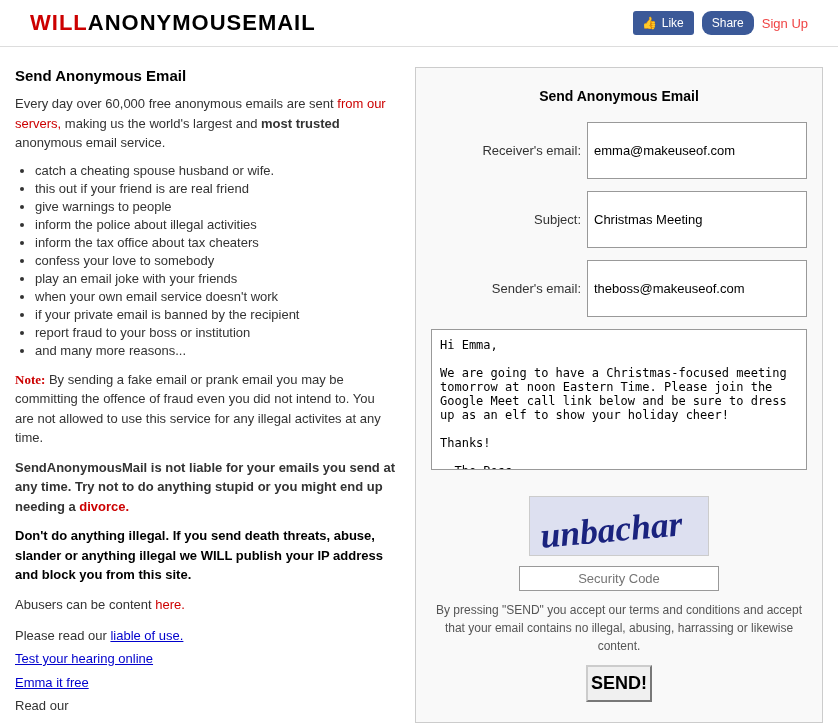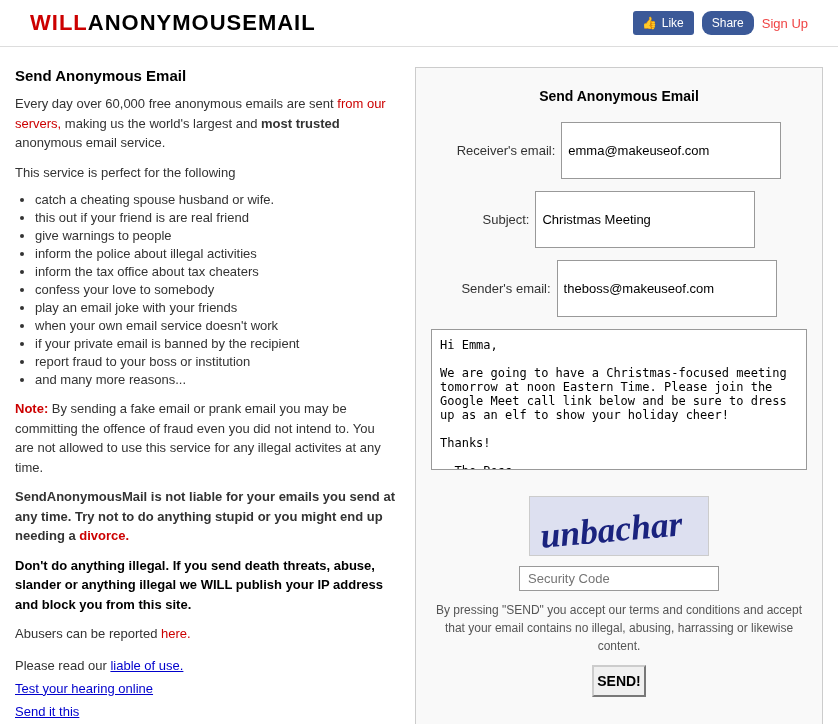--- a/index.html
+++ b/index.html
@@ -97,20 +97,21 @@
       font-size: 13px;
     }
     .note-block {
       font-size: 13px;
       margin-bottom: 12px;
       line-height: 1.5;
     }
     .note-label {
       color: #cc0000;
       font-weight: bold;
+      font-family: Liberation Serif, serif;
     }
     .bold-warning {
       font-weight: bold;
       margin-bottom: 12px;
       font-size: 13px;
       line-height: 1.5;
     }
     .bold-warning a {
       color: #0000cc;
       text-decoration: underline;
@@ -150,21 +151,21 @@
       text-align: center;
       font-size: 14px;
       font-weight: bold;
       margin-bottom: 18px;
       color: #000;
     }
     .form-row {
       display: flex;
       align-items: center;
       margin-bottom: 12px;
-      justify-content: center;
+      justify-content: flex-end;
     }
     .form-label {
       font-size: 13px;
       margin-right: 6px;
       white-space: nowrap;
       color: #333;
     }
     .form-input {
       border: 1px solid #999;
       padding: 20px 6px;
@@ -205,36 +206,36 @@
     }
     .captcha-text-svg {
       width: 180px;
       height: 60px;
     }
     .security-input {
       border: 1px solid #999;
       padding: 4px 8px;
       font-size: 13px;
       width: 200px;
-      text-align: left;
+      text-align: center;
     }
     .terms-text {
       text-align: center;
       font-size: 12px;
       color: #555;
       margin: 10px 0;
       line-height: 1.5;
     }
     .send-btn {
       display: block;
       margin: 0 auto;
       background: #f0f0f0;
       border: 2px outset #ccc;
       padding: 6px 3px;
-      font-size: 14px;
+      font-size: 18px;
       font-weight: bold;
       cursor: pointer;
       color: #000;
     }
   </style>
 </head>
 <body>
 
 <div class="header">
   <div class="logo">
@@ -250,21 +251,20 @@
   </div>
 </div>
 
 <div class="main-content">
 
   <div class="left-panel">
     <h2>Send Anonymous Email</h2>
     <p>
       Every day over 60,000 free anonymous emails are sent <a href="#">from our servers,</a> making us the world's largest and <strong>most trusted</strong> anonymous email service.
     </p>
-    <p>This service is perfect for the following</p>
     <ul class="service-list">
       <li>catch a cheating spouse husband or wife.</li>
       <li>this out if your friend is are real friend</li>
       <li>give warnings to people</li>
       <li>inform the police about illegal activities</li>
       <li>inform the tax office about tax cheaters</li>
       <li>confess your love to somebody</li>
       <li>play an email joke with your friends</li>
       <li>when your own email service doesn't work</li>
       <li>if your private email is banned by the recipient</li>
@@ -274,26 +274,26 @@
     <p class="note-block">
       <span class="note-label">Note:</span><span> By sending a fake email or prank email you may be committing the offence of fraud even you did not intend to. You are not allowed to use this service for any illegal activites at any time.</span>
     </p>
     <p class="bold-warning">
       <strong>SendAnonymousMail is not liable for your emails you send at any time. Try not to do anything stupid or you might end up needing a <a href="#">divorce.</a></strong>
     </p>
     <p class="bold-warning-red">
       <strong>Don't do anything illegal. If you send death threats, abuse, slander or anything illegal we WILL publish your IP address and block you from this site.</strong>
     </p>
     <p class="abusers-line">
-      <span>Abusers can be reported</span> <a href="#">here.</a>
+      <span>Abusers can be content</span> <a href="#">here.</a>
     </p>
     <div class="links-block">
       <div>Please read our <a href="#">liable of use.</a></div>
       <div><a href="#">Test your hearing online</a></div>
-      <div><a href="#">Send it this</a></div>
+      <div><a href="#">Emma it free</a></div>
       <div>Read our </div>
 
     </div>
   </div>
 
   <div class="right-panel">
     <h3>Send Anonymous Email</h3>
 
     <div class="form-row">
       <label class="form-label">Receiver's email:</label>

